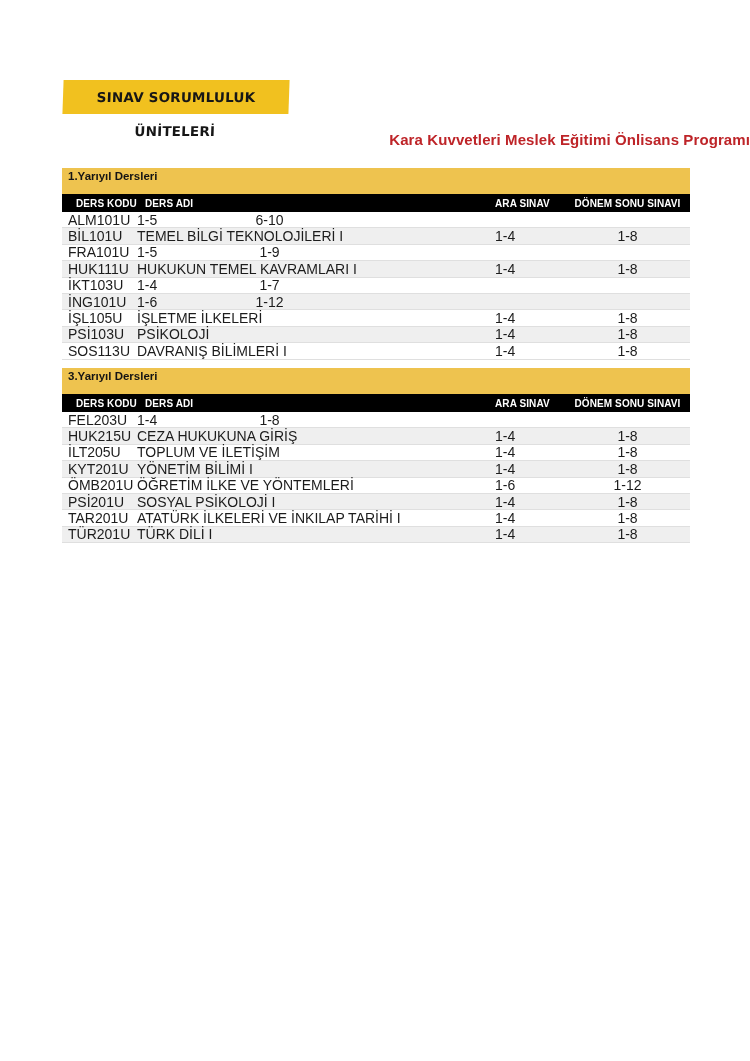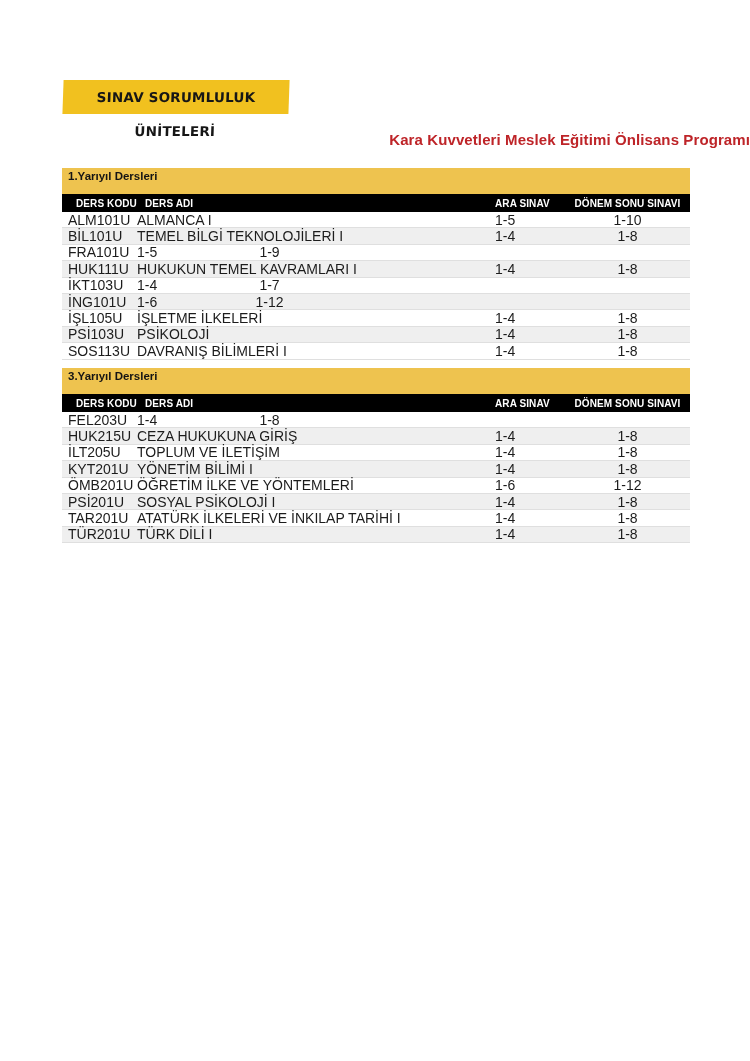--- a/index.html
+++ b/index.html
@@ -80,23 +80,22 @@
   <div class="section-bar">1.Yarıyıl Dersleri</div>
   <div class="head-row">
     <div class="c1">DERS KODU</div>
     <div class="c2">DERS ADI</div>
     <div class="c3">ARA SINAV</div>
     <div class="c4">DÖNEM SONU SINAVI</div>
   </div>
   <div class="rows">
       <div class="row">
         <div class="c1">ALM101U</div>
-        <div class="c2">ALMANCA I</div>
         <div class="c3">1-5</div>
-        <div class="c4">1-10</div>
+        <div class="c4">6-10</div>
       </div>
       <div class="row">
         <div class="c1">BİL101U</div>
         <div class="c2">TEMEL BİLGİ TEKNOLOJİLERİ I</div>
         <div class="c3">1-4</div>
         <div class="c4">1-8</div>
       </div>
       <div class="row">
         <div class="c1">FRA101U</div>
         <div class="c3">1-5</div>

